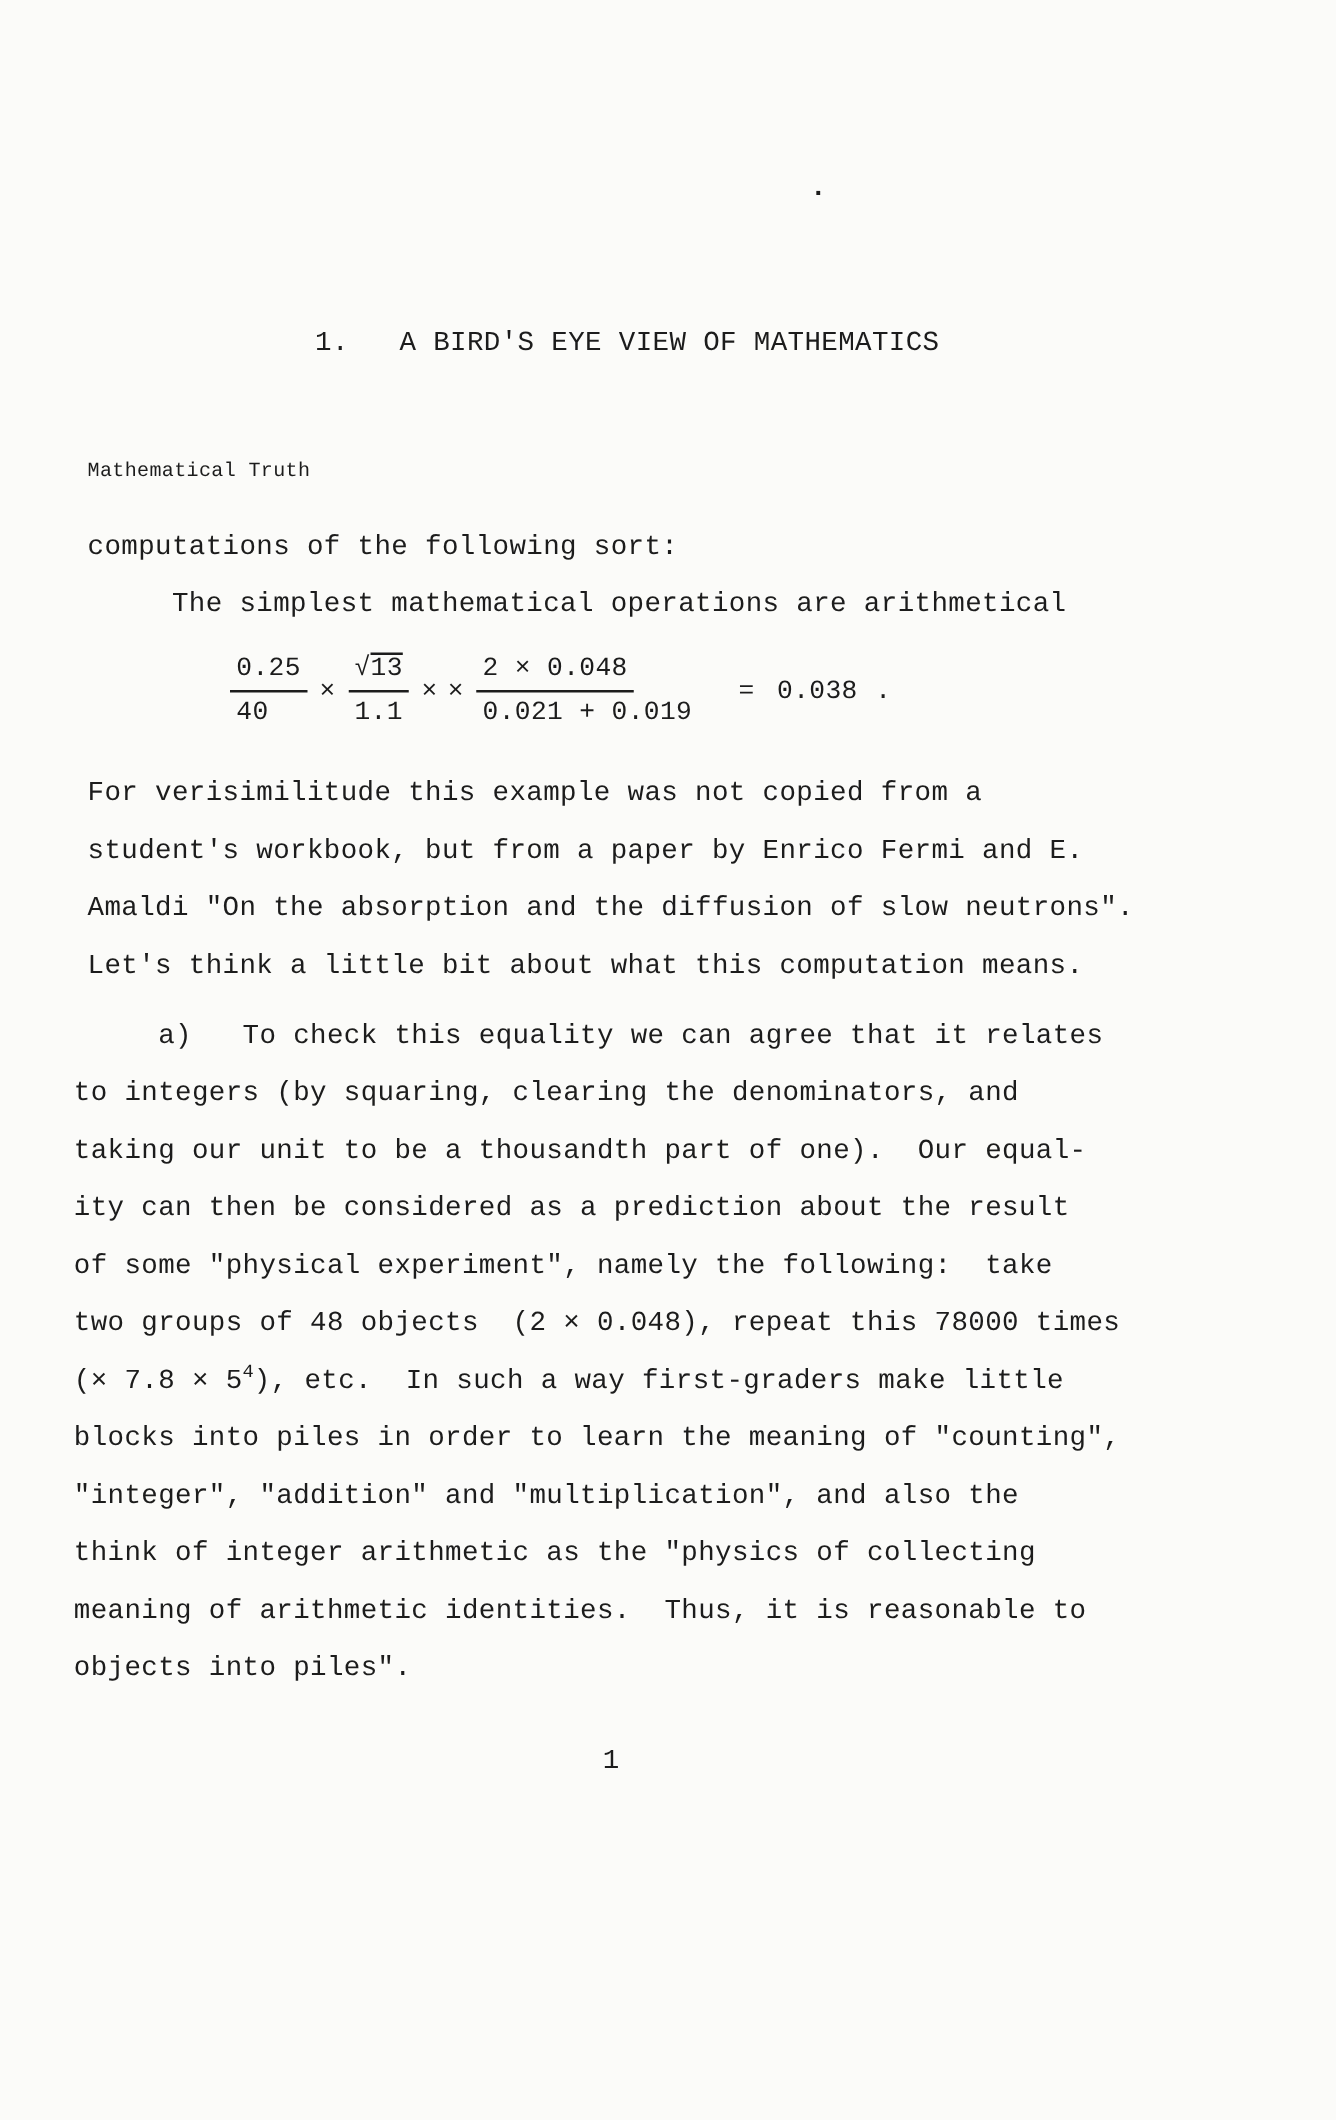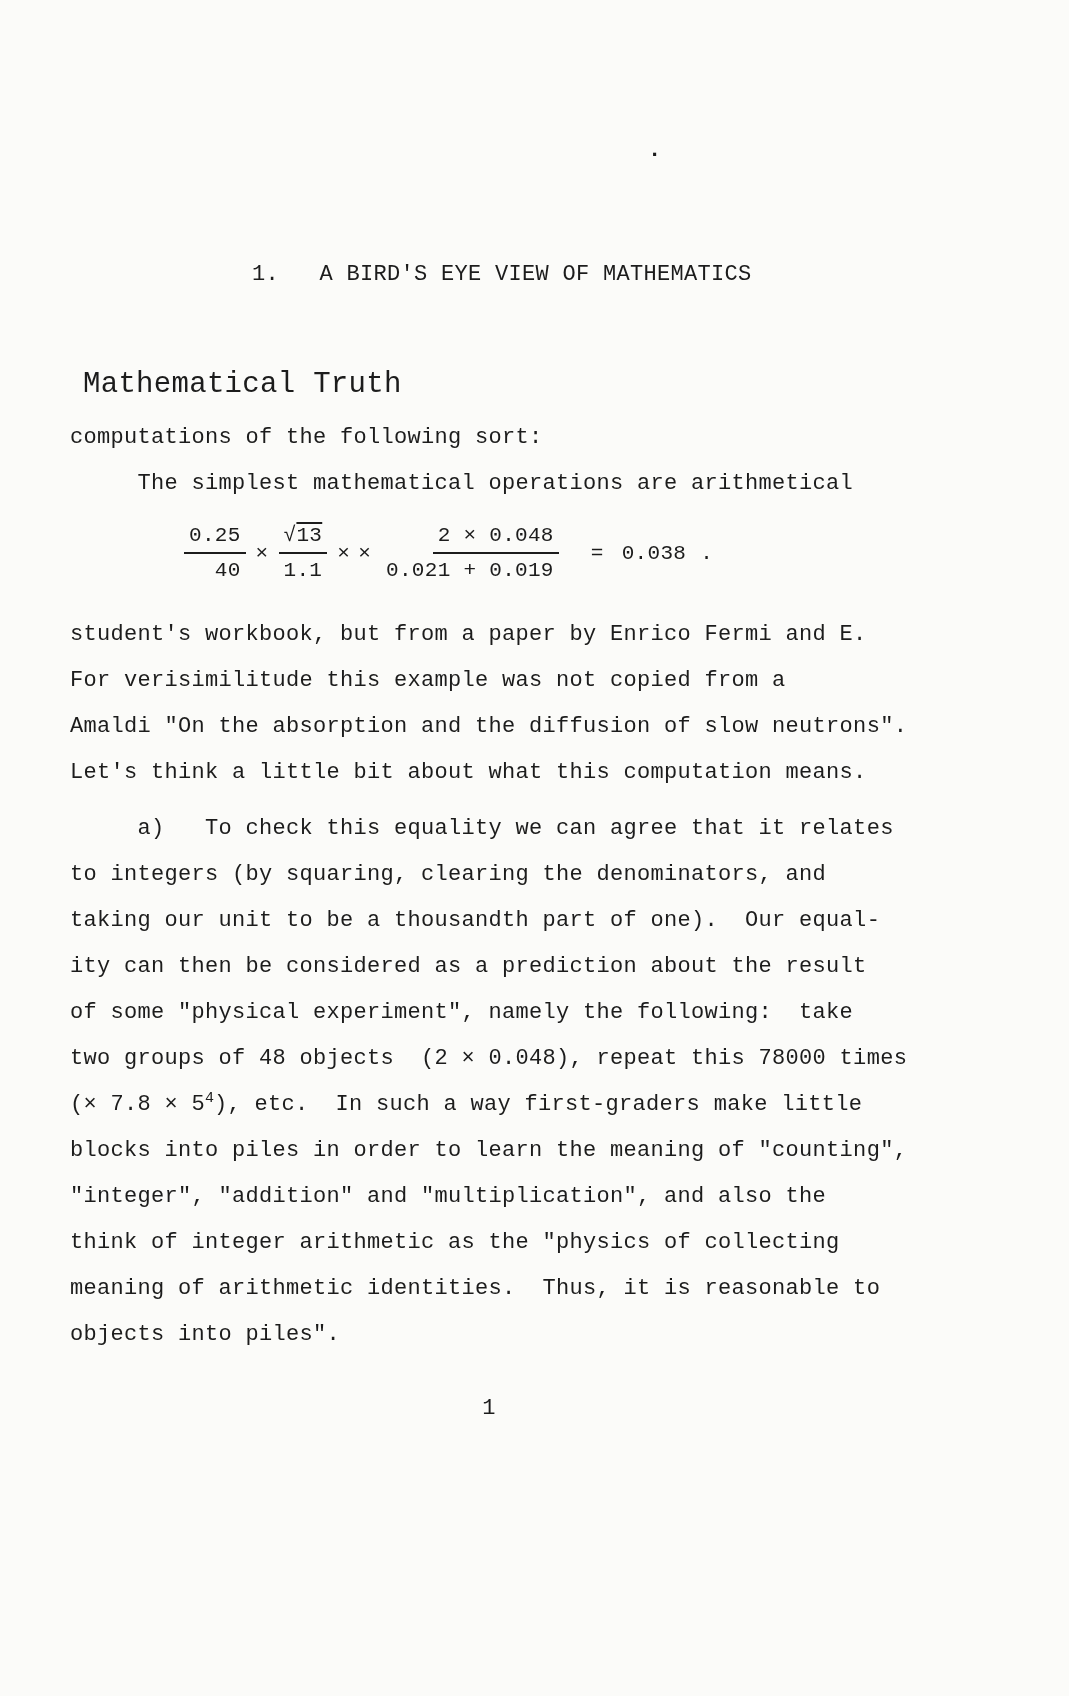--- a/index.html
+++ b/index.html
@@ -22,23 +22,22 @@
   .abs { position: absolute; }
   .stray {
     font-size: 22px;
     font-weight: bold;
   }
   .title {
     font-size: 22px;
     white-space: pre;
   }
   .heading {
-    font-size: 29px;
+    font-size: 16px;
     white-space: pre;
-    margin-left: 13px;
   }
   .para .line {
     white-space: pre;
     line-height: 46px;
   }
   sup.exp {
     font-size: 15px;
     letter-spacing: 0;
     vertical-align: super;
     line-height: 0;
@@ -48,21 +47,21 @@
     display: flex;
     align-items: center;
     height: 96px;
     font-size: 21px;
     letter-spacing: 0.3px;
     white-space: pre;
   }
   .frac {
     display: inline-flex;
     flex-direction: column;
-    align-items: flex-end;
+    align-items: flex-start;
     margin: 0 6px;
   }
   .frac .num {
     border-bottom: 2px solid #1c1c1c;
     padding: 0 5px 3px 5px;
     line-height: 26px;
   }
   .frac .den {
     padding: 4px 5px 0 5px;
     line-height: 26px;
@@ -108,27 +107,27 @@
     <span class="frac">
       <span class="num">2 × 0.048</span>
       <span class="den">0.021 + 0.019</span>
     </span>
     <span class="op eq">=</span>
     <span class="result">0.038</span>
     <span>.</span>
   </div>
 
   <div class="abs para" style="left:70px; top:612px;">
+    <div class="line">For verisimilitude this example was not copied from a</div>
     <div class="line">student's workbook, but from a paper by Enrico Fermi and E.</div>
-    <div class="line">For verisimilitude this example was not copied from a</div>
     <div class="line">Amaldi "On the absorption and the diffusion of slow neutrons".</div>
     <div class="line">Let's think a little bit about what this computation means.</div>
   </div>
 
-  <div class="abs para" style="left:70px; top:806px;">
+  <div class="abs para" style="left:59px; top:806px;">
     <div class="line">     a)   To check this equality we can agree that it relates</div>
     <div class="line">to integers (by squaring, clearing the denominators, and</div>
     <div class="line">taking our unit to be a thousandth part of one).  Our equal-</div>
     <div class="line">ity can then be considered as a prediction about the result</div>
     <div class="line">of some "physical experiment", namely the following:  take</div>
     <div class="line">two groups of 48 objects  (2 × 0.048), repeat this 78000 times</div>
     <div class="line"><span>(× 7.8 × 5</span><sup class="exp">4</sup><span>), etc.  In such a way first-graders make little</span></div>
     <div class="line">blocks into piles in order to learn the meaning of "counting",</div>
     <div class="line">"integer", "addition" and "multiplication", and also the</div>
     <div class="line">think of integer arithmetic as the "physics of collecting</div>

